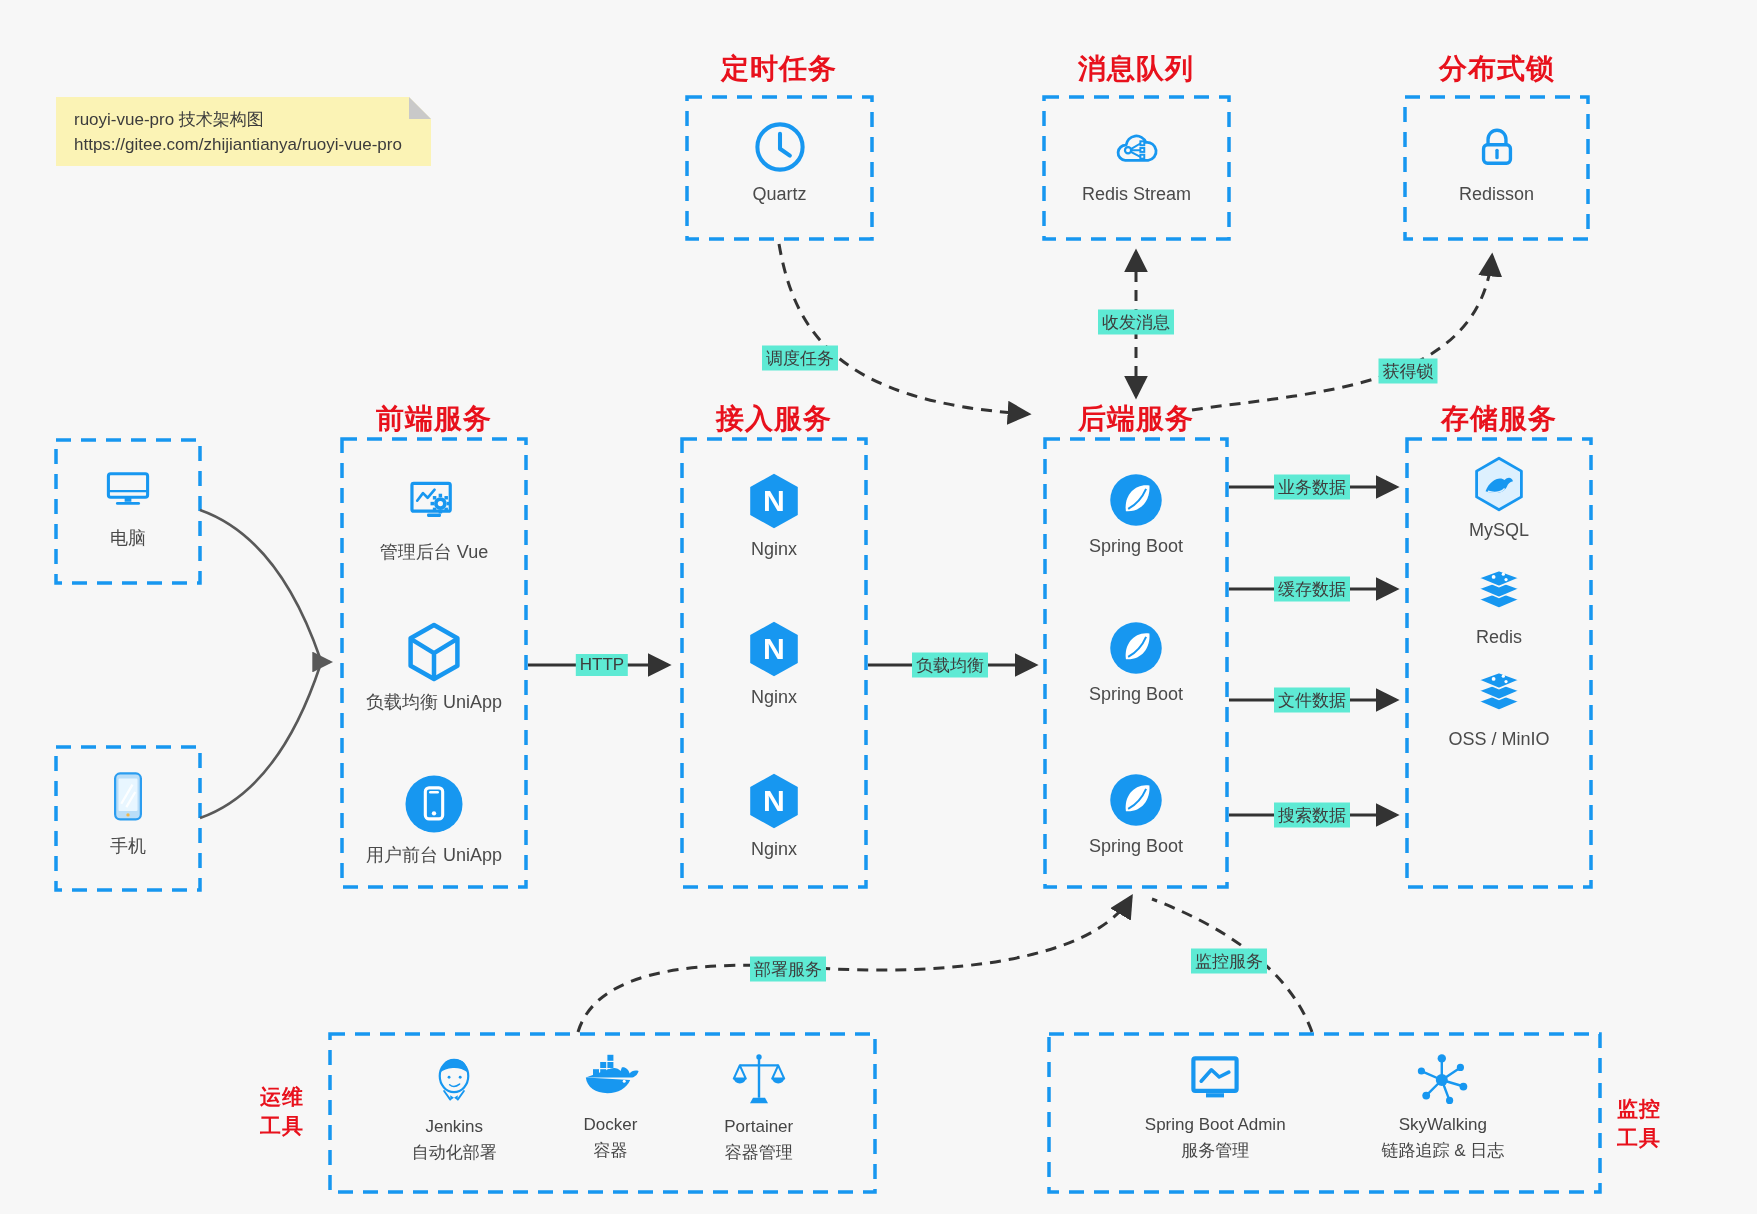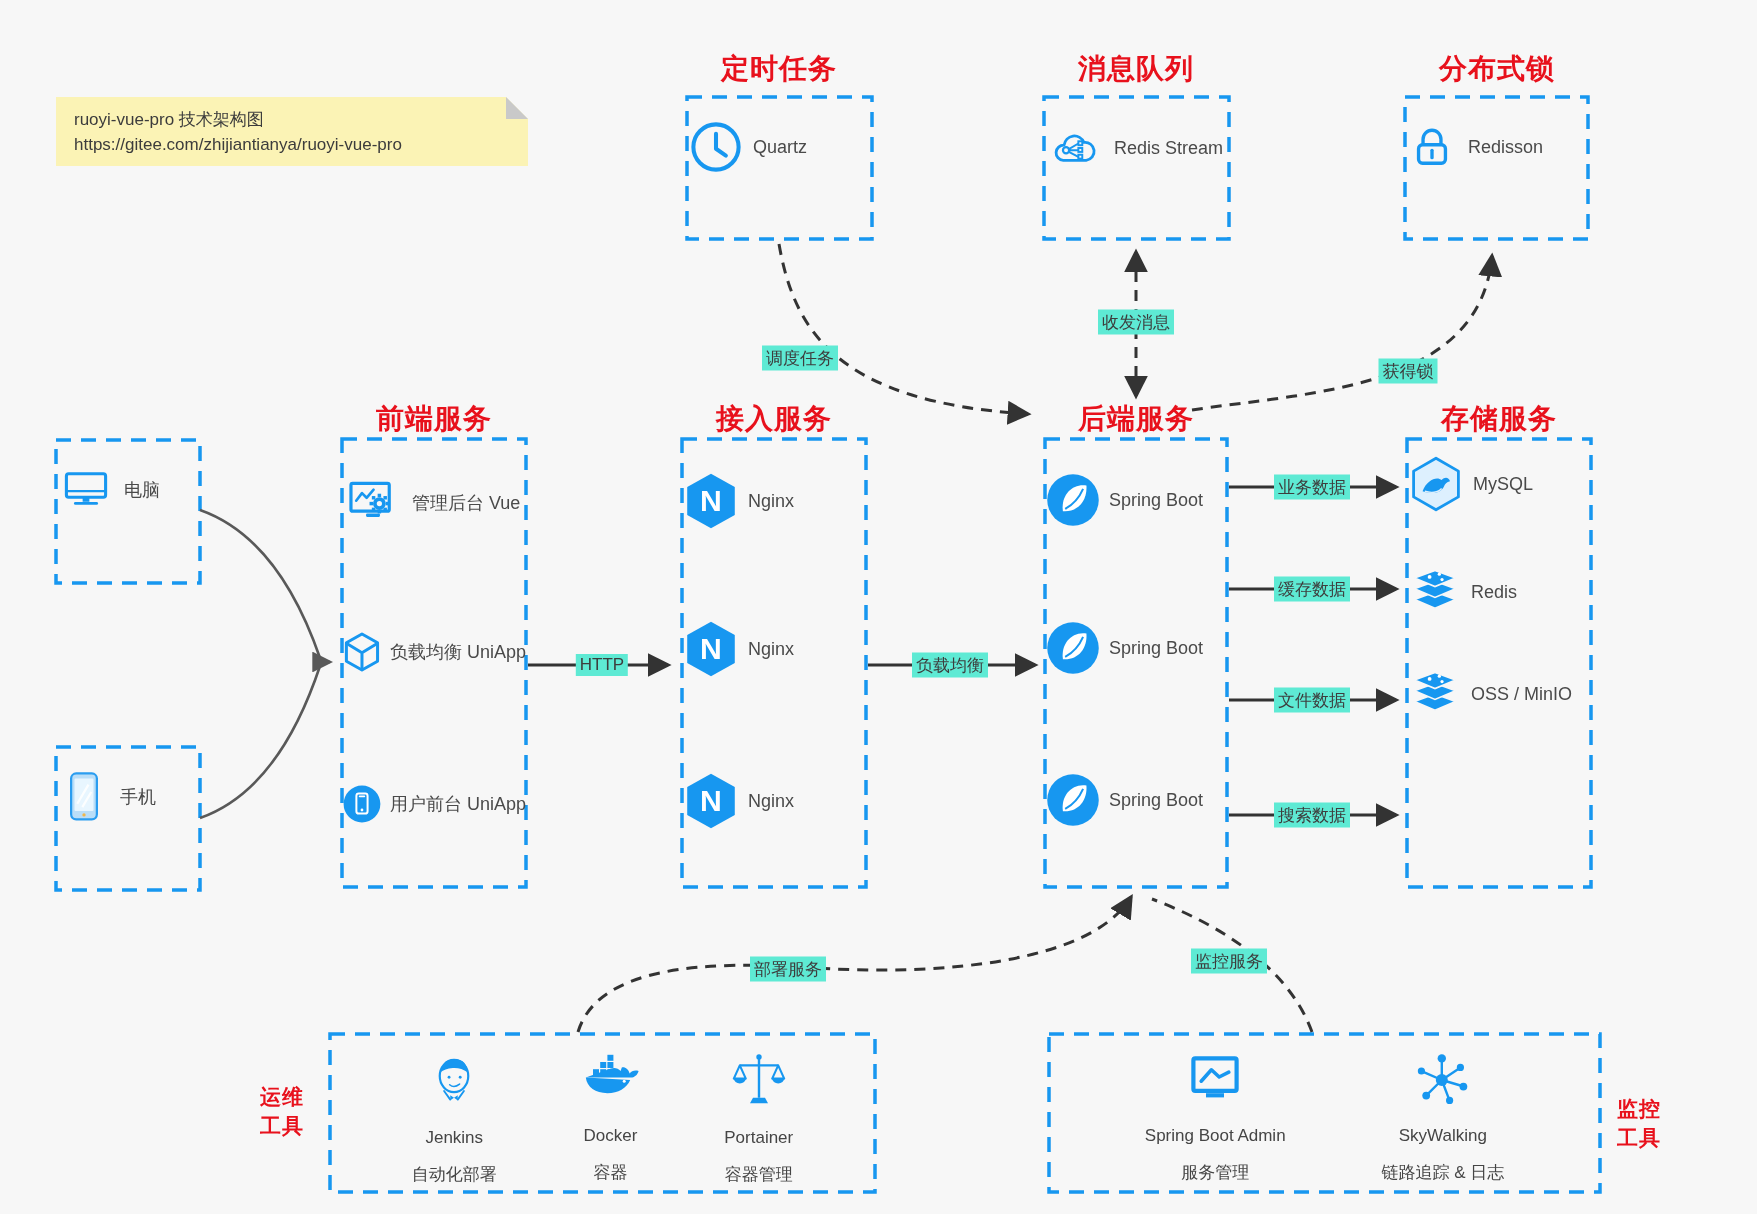--- a/index.html
+++ b/index.html
@@ -1,35 +1,35 @@
 <!DOCTYPE html>
 <html><head>
 <meta charset="utf-8">
 <style>
   html,body{margin:0;padding:0;background:#e9e9e9;}
   .canvas{position:relative;width:1757px;height:1214px;background:#f7f7f7;
           font-family:"Liberation Sans",sans-serif;overflow:hidden;}
   .wires{position:absolute;left:0;top:0;z-index:1;}
   .grp-title{position:absolute;transform:translateX(-50%);color:#e8111c;font-size:28px;
              font-weight:bold;white-space:nowrap;z-index:2;letter-spacing:1px;}
-  .node{position:absolute;display:flex;flex-direction:row;align-items:center;gap:8px;z-index:2;}
+  .node{position:absolute;display:flex;flex-direction:column;align-items:center;gap:8px;z-index:2;}
   .nlabel{font-size:18px;color:#4a4a4a;white-space:nowrap;}
   .edge-label{position:absolute;transform:translate(-50%,-50%);background:#5eead4;
               padding:1px 4px;font-size:17px;color:#3d3d3d;white-space:nowrap;z-index:3;}
-  .note{position:absolute;left:56px;top:97px;width:472px;height:69px;background:#fbf3b5;z-index:2;}
+  .note{position:absolute;left:56px;top:97px;width:375px;height:69px;background:#fbf3b5;z-index:2;}
   .note .fold-cut{position:absolute;top:0;right:0;width:0;height:0;
                   border-top:22px solid #f7f7f7;border-left:22px solid transparent;}
   .note .fold-mark{position:absolute;top:0;right:0;width:0;height:0;
                    border-bottom:22px solid #c9c9c9;border-right:22px solid transparent;}
   .note-text{padding:10px 0 0 18px;font-size:17px;color:#3c3c3c;line-height:25px;}
   .side-title{position:absolute;color:#e8111c;font-weight:bold;font-size:21px;line-height:29px;
               text-align:center;z-index:2;letter-spacing:1px;}
   .bottom-row{position:absolute;display:flex;justify-content:space-evenly;align-items:flex-start;
               z-index:2;padding-top:16px;box-sizing:border-box;}
-  .btm-item{display:flex;flex-direction:column;align-items:center;gap:14px;}
+  .btm-item{display:flex;flex-direction:column;align-items:center;gap:3px;}
   .btm-item .l1,.btm-item .l2{font-size:17px;color:#454545;line-height:23px;white-space:nowrap;}
 </style>
 </head>
 <body>
 
 <div class="canvas">
 
   <svg class="wires" width="1757" height="1214" viewBox="0 0 1757 1214">
     <defs>
       <marker id="ah" viewBox="0 0 10 10" refX="8.5" refY="5" markerWidth="8" markerHeight="8" orient="auto-start-reverse">

